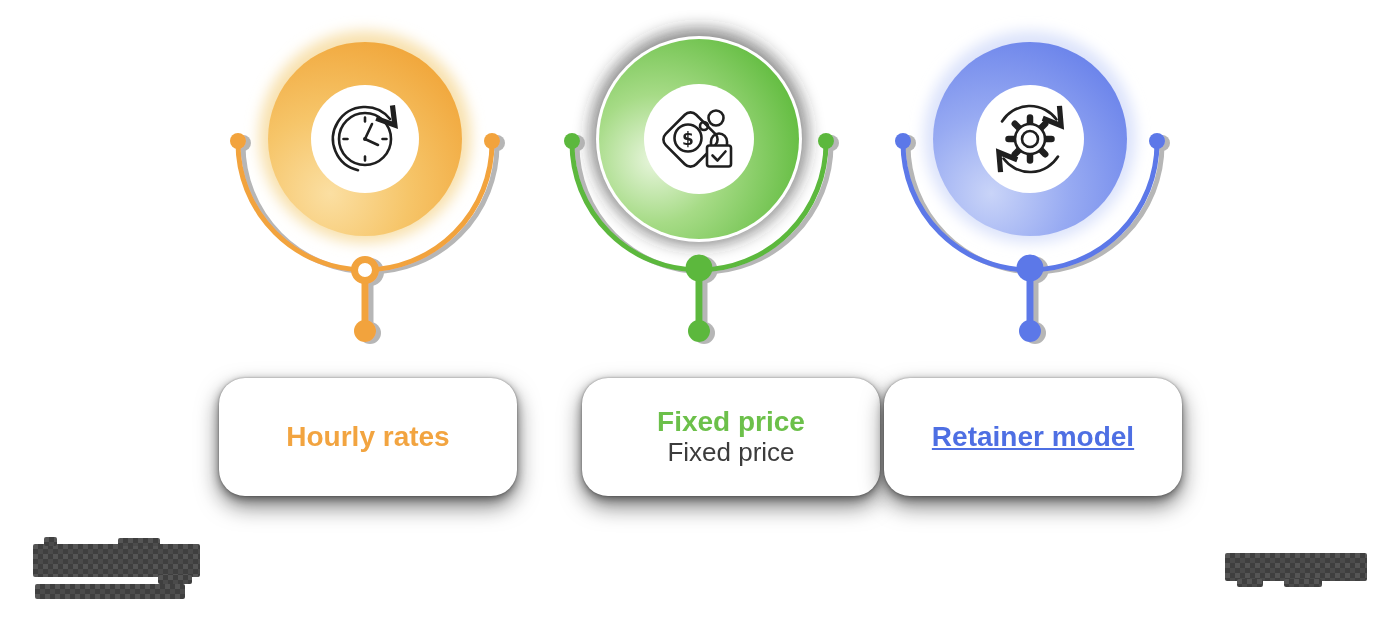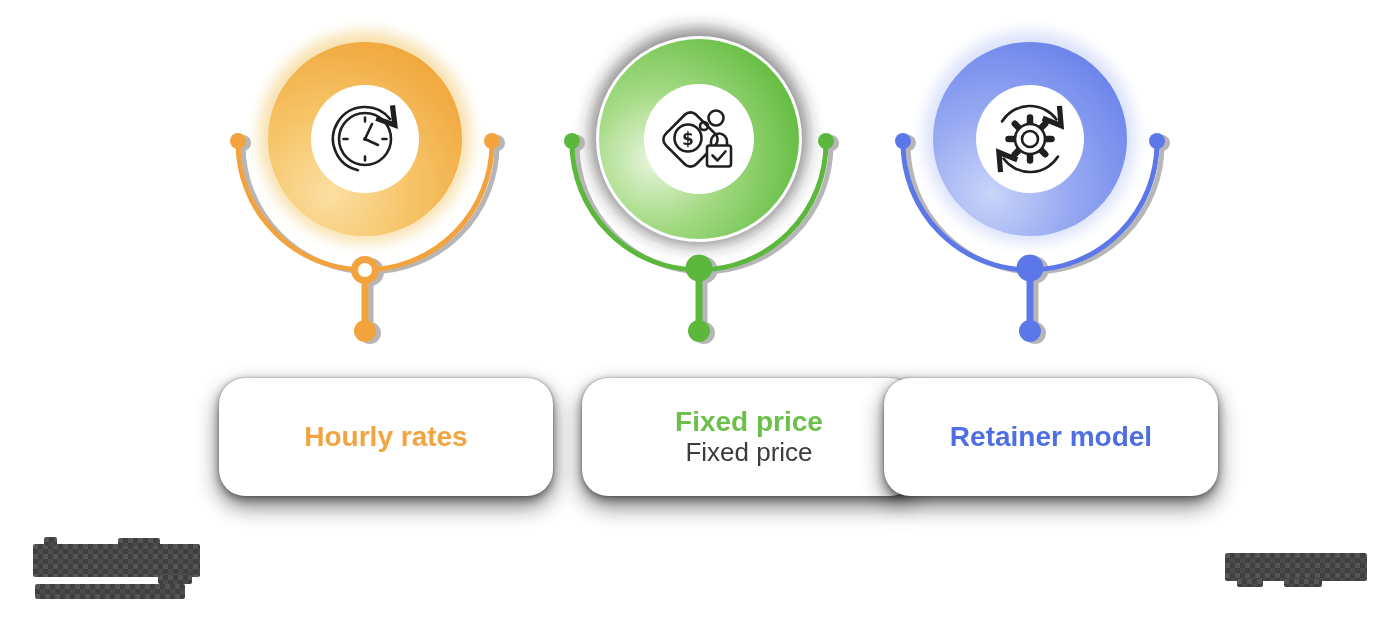--- a/index.html
+++ b/index.html
@@ -6,21 +6,21 @@
   .canvas {
     position:relative; width:1400px; height:620px; background:#FFFFFF;
     overflow:hidden; font-family:"Liberation Sans", sans-serif;
   }
   .column { position:absolute; top:0; width:300px; height:360px; }
   .col-0 { left:215px; color:#F2A33C; }
   .col-1 { left:549px; color:#5CB83C; }
   .col-2 { left:880px; color:#5B78E8; }
 
   .card {
-    position:absolute; top:378px; width:334px; height:118px;
+    position:absolute; top:378px; width:298px; height:118px;
     background:#FFFFFF; border-radius:26px;
     box-shadow: 0 10px 22px rgba(12,12,12,0.55),
                 0 3px 9px rgba(12,12,12,0.42),
                 0 0 2px rgba(12,12,12,0.4);
     display:flex; flex-direction:column; align-items:center; justify-content:center;
     text-align:center;
   }
   .card-0 { left:219px; } .card-1 { left:582px; } .card-2 { left:884px; }
   .card-title { font-size:28px; font-weight:700; line-height:1.1; }
   .card-sub   { font-size:26px; font-weight:400; color:#3C3C3C; line-height:1.1; }
@@ -183,21 +183,21 @@
   <div class="card card-0">
     <div class="card-title" style="color: rgb(242, 164, 64);">Hourly rates</div>
   </div>
 
   <div class="card card-1">
     <div class="card-title" style="color: rgb(108, 192, 74);">Fixed price</div>
     <div class="card-sub">Fixed price</div>
   </div>
 
   <div class="card card-2">
-    <div class="card-title" style="color: rgb(78, 111, 227);">Retainer model</div>
+    <div class="card-title" style="color: rgb(78, 111, 227); text-decoration: underline;">Retainer model</div>
   </div>
 
   <div>
     <div class="px" style="left:33px; top:544px; width:167px; height:33px;"></div>
     <div class="px" style="left:44px; top:537px; width:13px; height:9px;"></div>
     <div class="px" style="left:118px; top:538px; width:42px; height:8px;"></div>
     <div class="px" style="left:158px; top:575px; width:34px; height:9px;"></div>
     <div class="px" style="left:35px; top:584px; width:150px; height:15px;"></div>
   </div>
 

